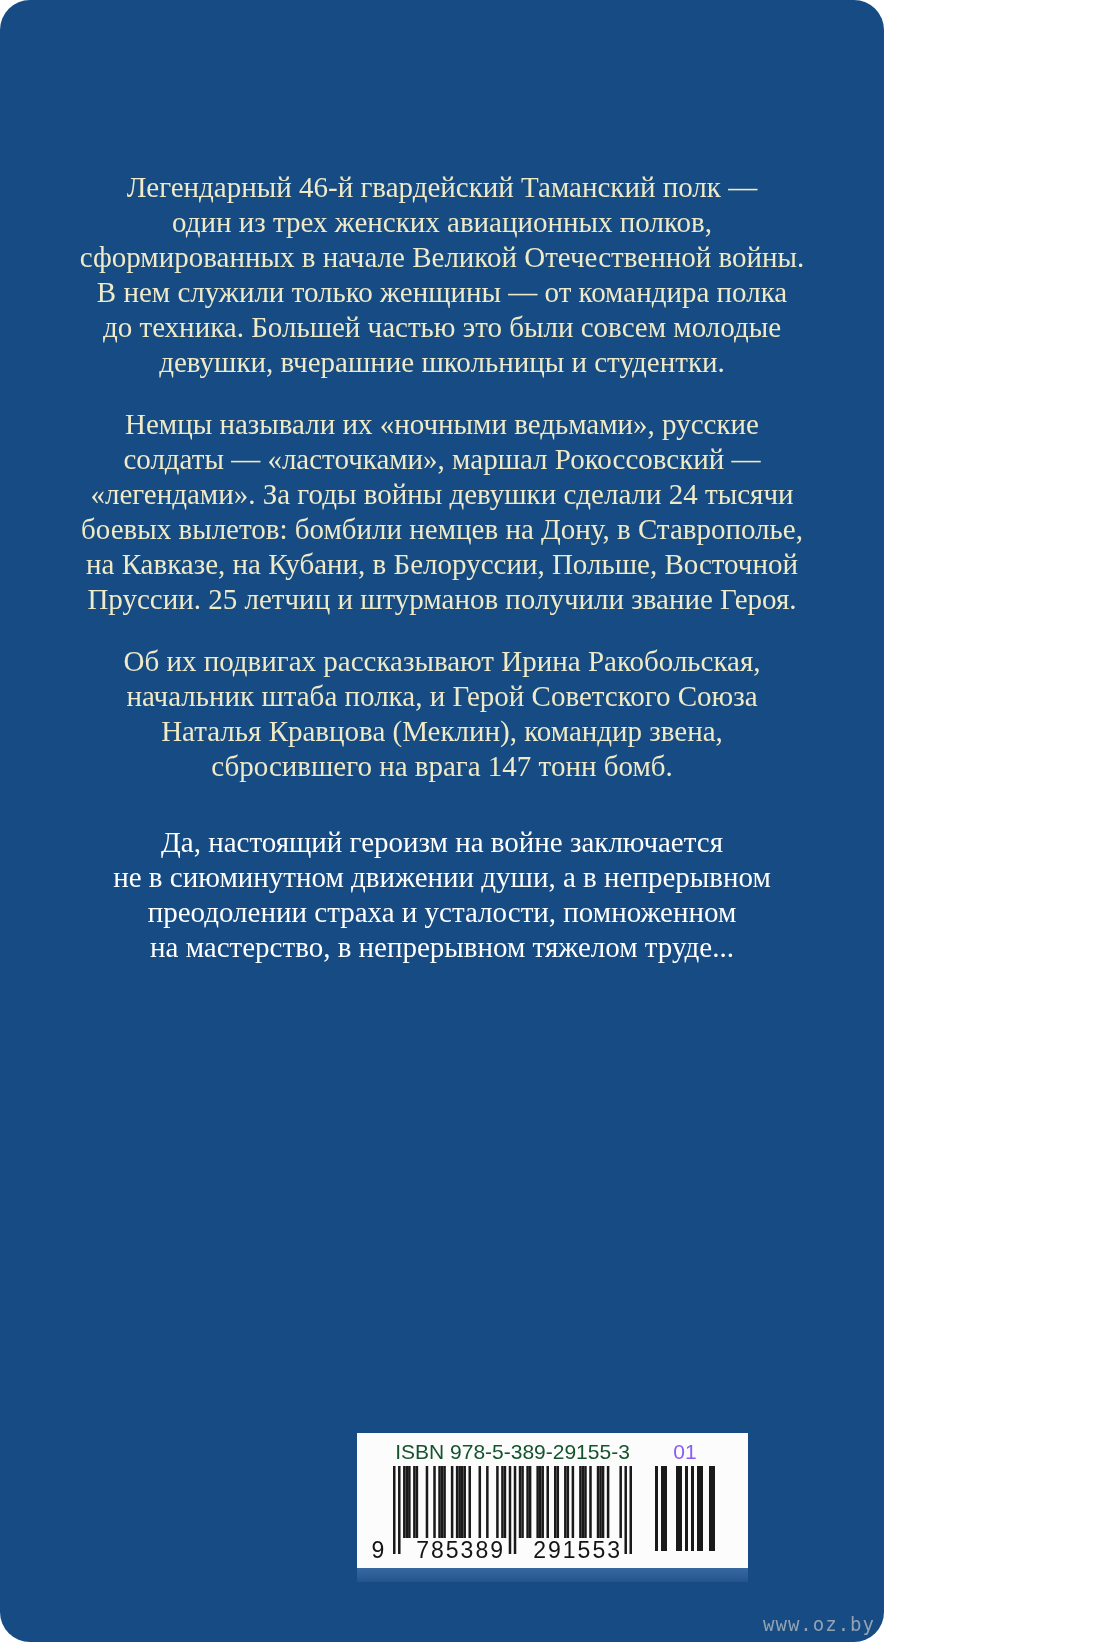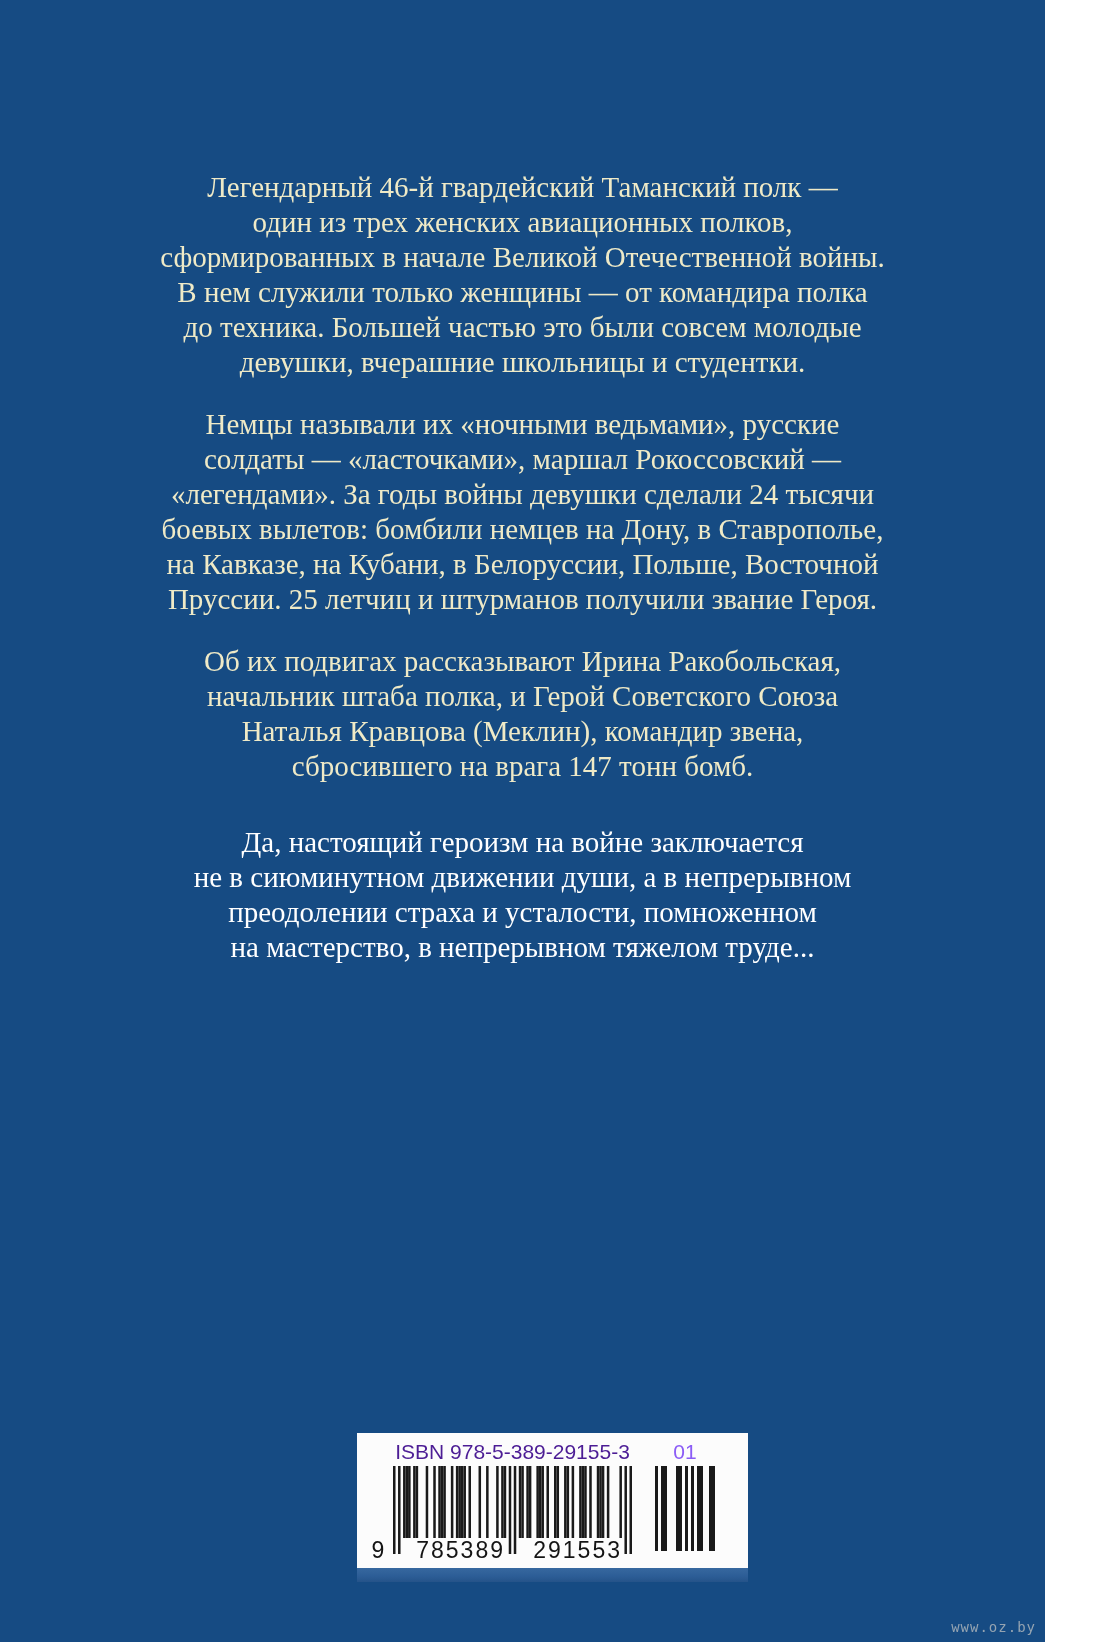--- a/index.html
+++ b/index.html
@@ -1,24 +1,25 @@
 <!DOCTYPE html>
 <html><head>
 <meta charset="utf-8">
 <style>
   html, body { margin: 0; padding: 0; background: #ffffff; }
   * { box-sizing: border-box; }
 
   .page {
     position: relative;
-    width: 1045px;
+    width: 884px;
     height: 1642px;
     background: #164b83;
     overflow: hidden;
     font-family: "Liberation Serif", serif;
+    border-radius: 30px;
   }
 
   .text-block {
     position: absolute;
     top: 170px;
     left: 50%;
     transform: translateX(-50%);
     width: 920px;
     text-align: center;
     color: #efeac7;
@@ -56,21 +57,21 @@
 
   .isbn-label {
     position: absolute;
     left: 36px;
     top: 7px;
     width: 239px;
     text-align: center;
     font-family: "Liberation Sans", sans-serif;
     font-size: 21px;
     line-height: 24px;
-    color: #4c1d95;
+    color: #14532d;
     white-space: nowrap;
   }
 
   .addon-label {
     position: absolute;
     left: 298px;
     top: 7px;
     width: 60px;
     text-align: center;
     font-family: "Liberation Sans", sans-serif;
@@ -112,21 +113,21 @@
     width: 391px;
     height: 14px;
     background: linear-gradient(180deg, #37689f 0%, #2c5d96 60%, #255389 100%);
   }
 
   .watermark {
     position: absolute;
     right: 9px;
     bottom: 7px;
     font-family: "DejaVu Sans Mono", monospace;
-    font-size: 14px;
+    font-size: 19px;
     color: #aab3ba;
     opacity: 0.85;
     letter-spacing: 1px;
   }
 </style>
 </head>
 <body>
 
 <div class="page">
 

